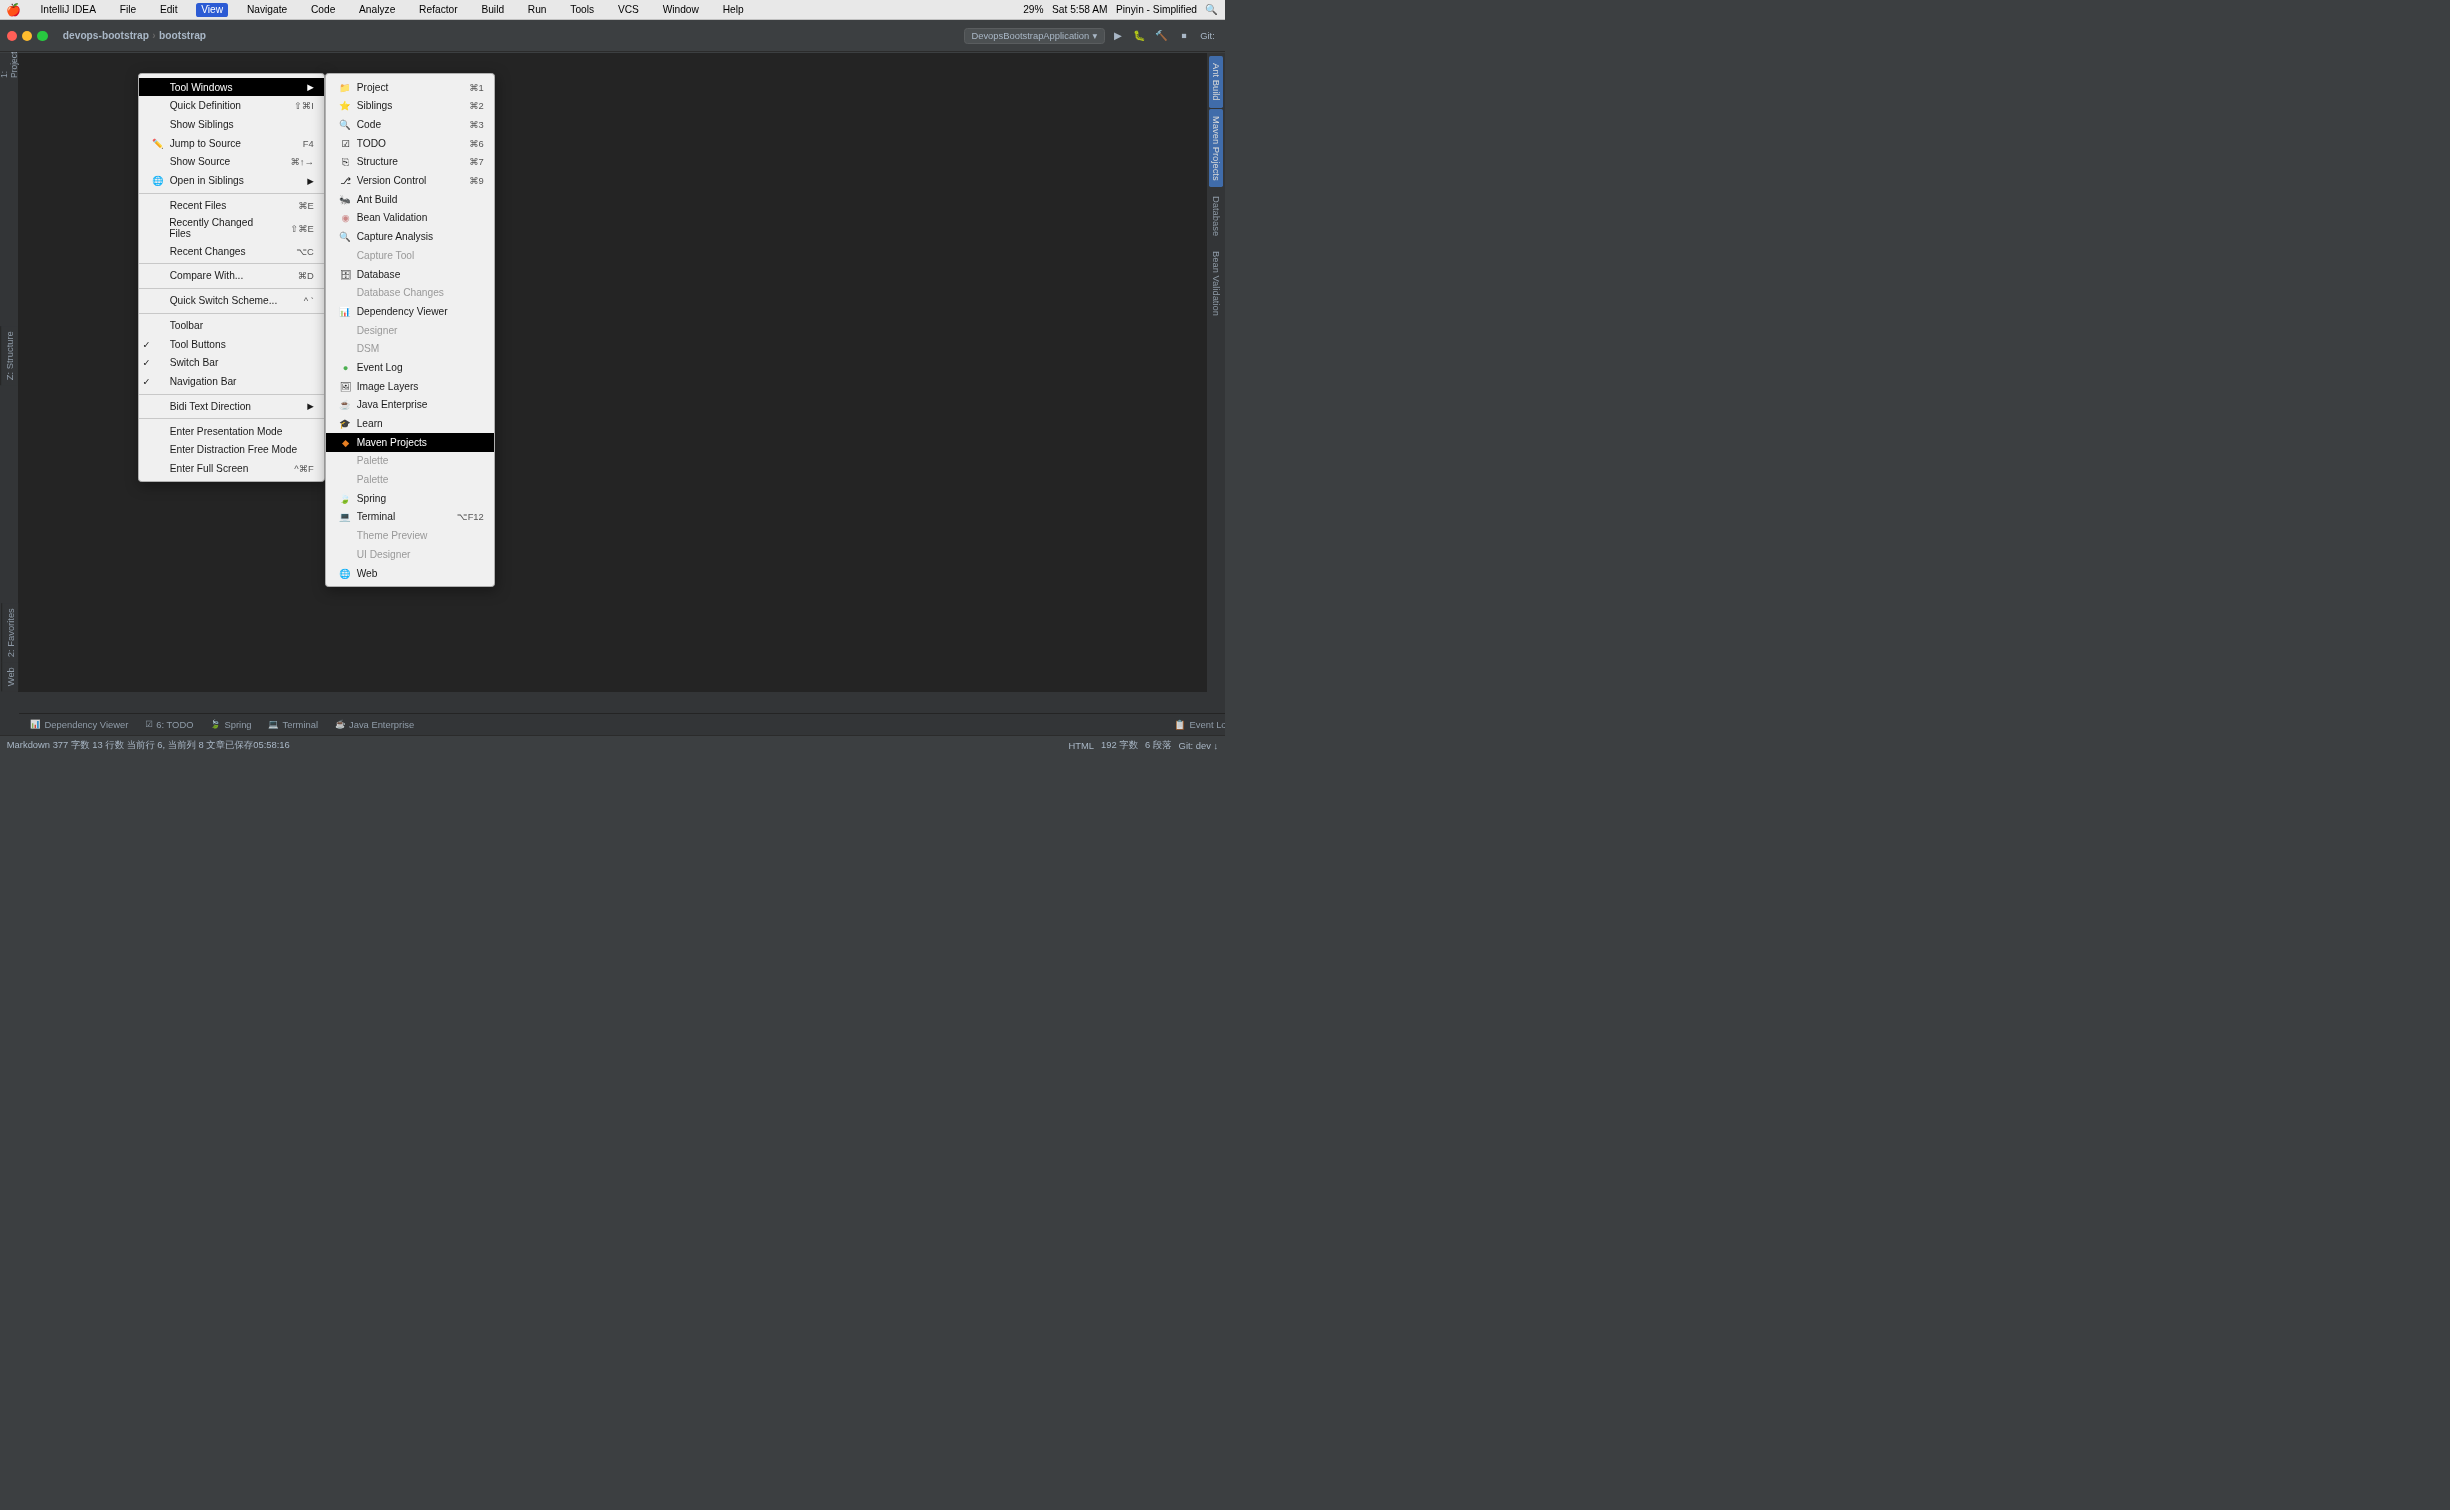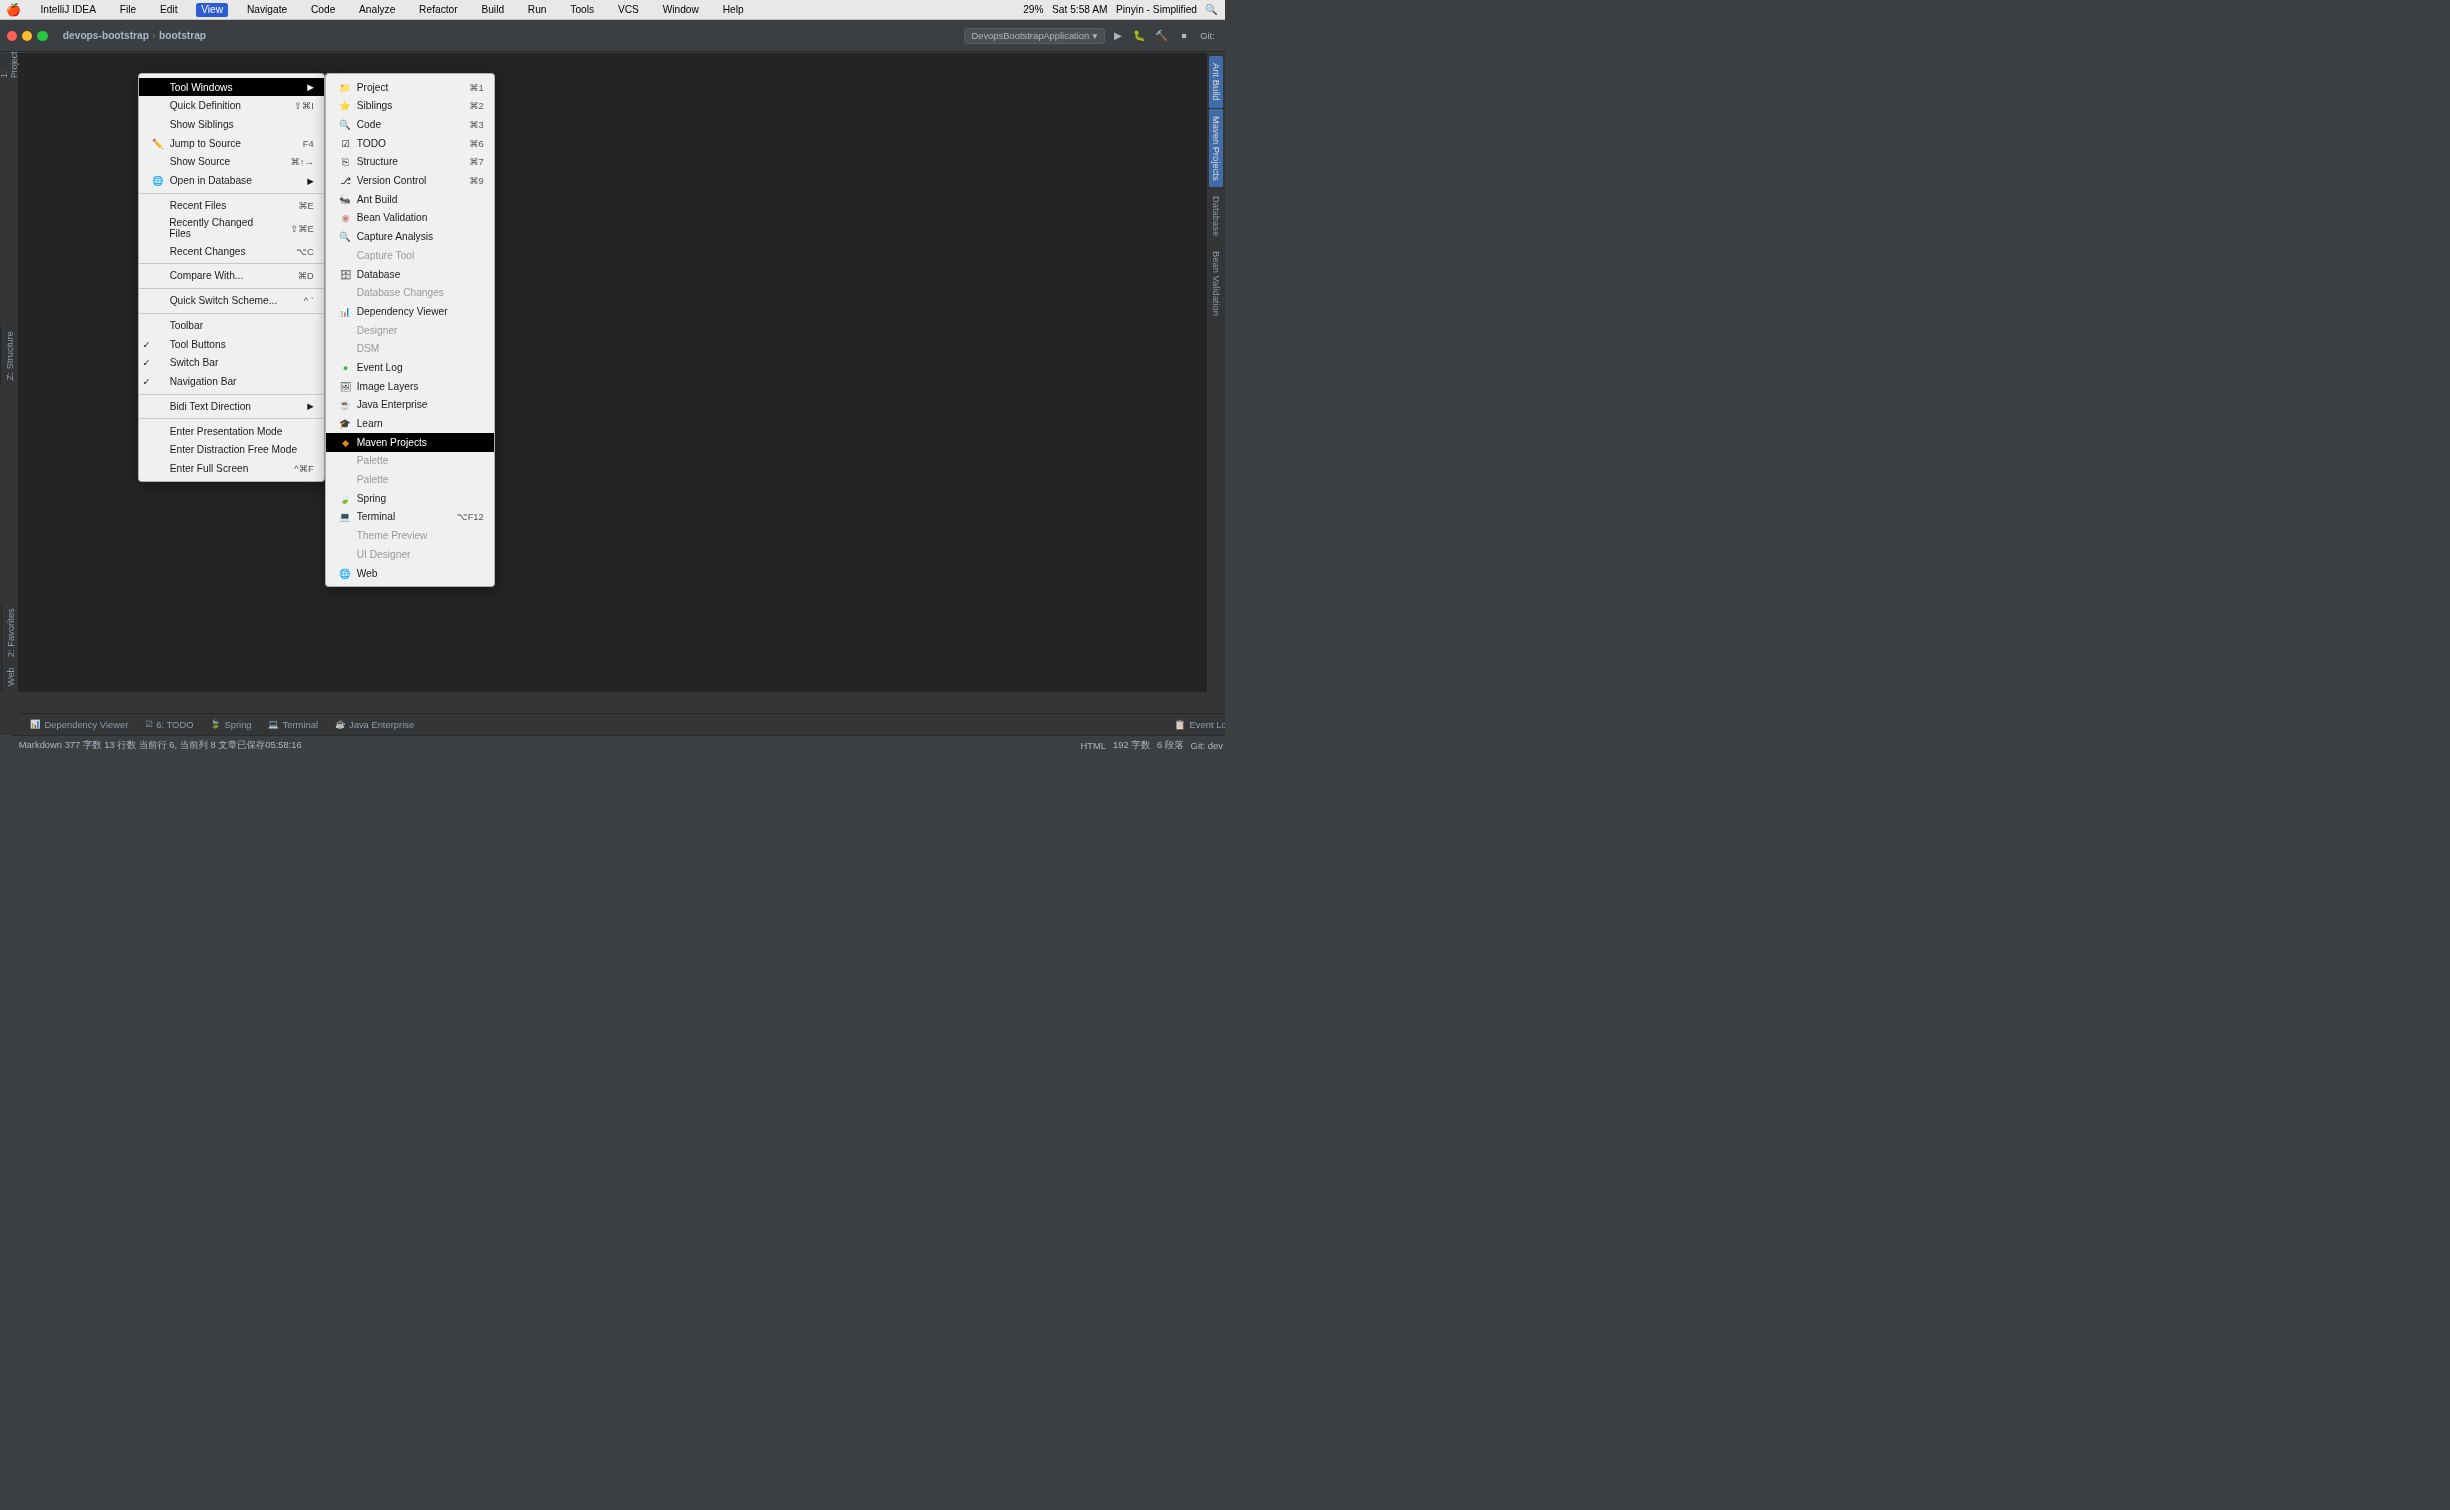--- a/index.html
+++ b/index.html
@@ -149,21 +149,21 @@
       color: #a9b7c6;
       font-family: "Menlo", monospace;
       font-size: 10.2px;
       padding: 17px;
       opacity: 0.5;
     }
 
     
     #status-bar {
       position: absolute;
-      bottom: 0; left: 12px;
+      bottom: 0; left: 0;
       width: 100%; height: 20.4px;
       background: #3c3f41;
       border-top: 0.9px solid #2b2b2b;
       display: flex;
       align-items: center;
       padding: 0 6.8px;
       gap: 13.6px;
       font-size: 9.4px;
       color: #a9b7c6;
     }
@@ -413,21 +413,21 @@
       <span>Jump to Source</span>
       <span class="shortcut">F4</span>
     </div>
     <div class="menu-row">
       <span class="menu-icon"></span>
       <span>Show Source</span>
       <span class="shortcut">⌘↑→</span>
     </div>
     <div class="menu-row">
       <span class="menu-icon">🌐</span>
-      <span>Open in Database</span>
+      <span>Open in Siblings</span>
       <span class="arrow">▶</span>
     </div>
 
     <div class="menu-section-divider"></div>
 
     <div class="menu-row">
       <span class="menu-icon"></span>
       <span>Recent Files</span>
       <span class="shortcut">⌘E</span>
     </div>

